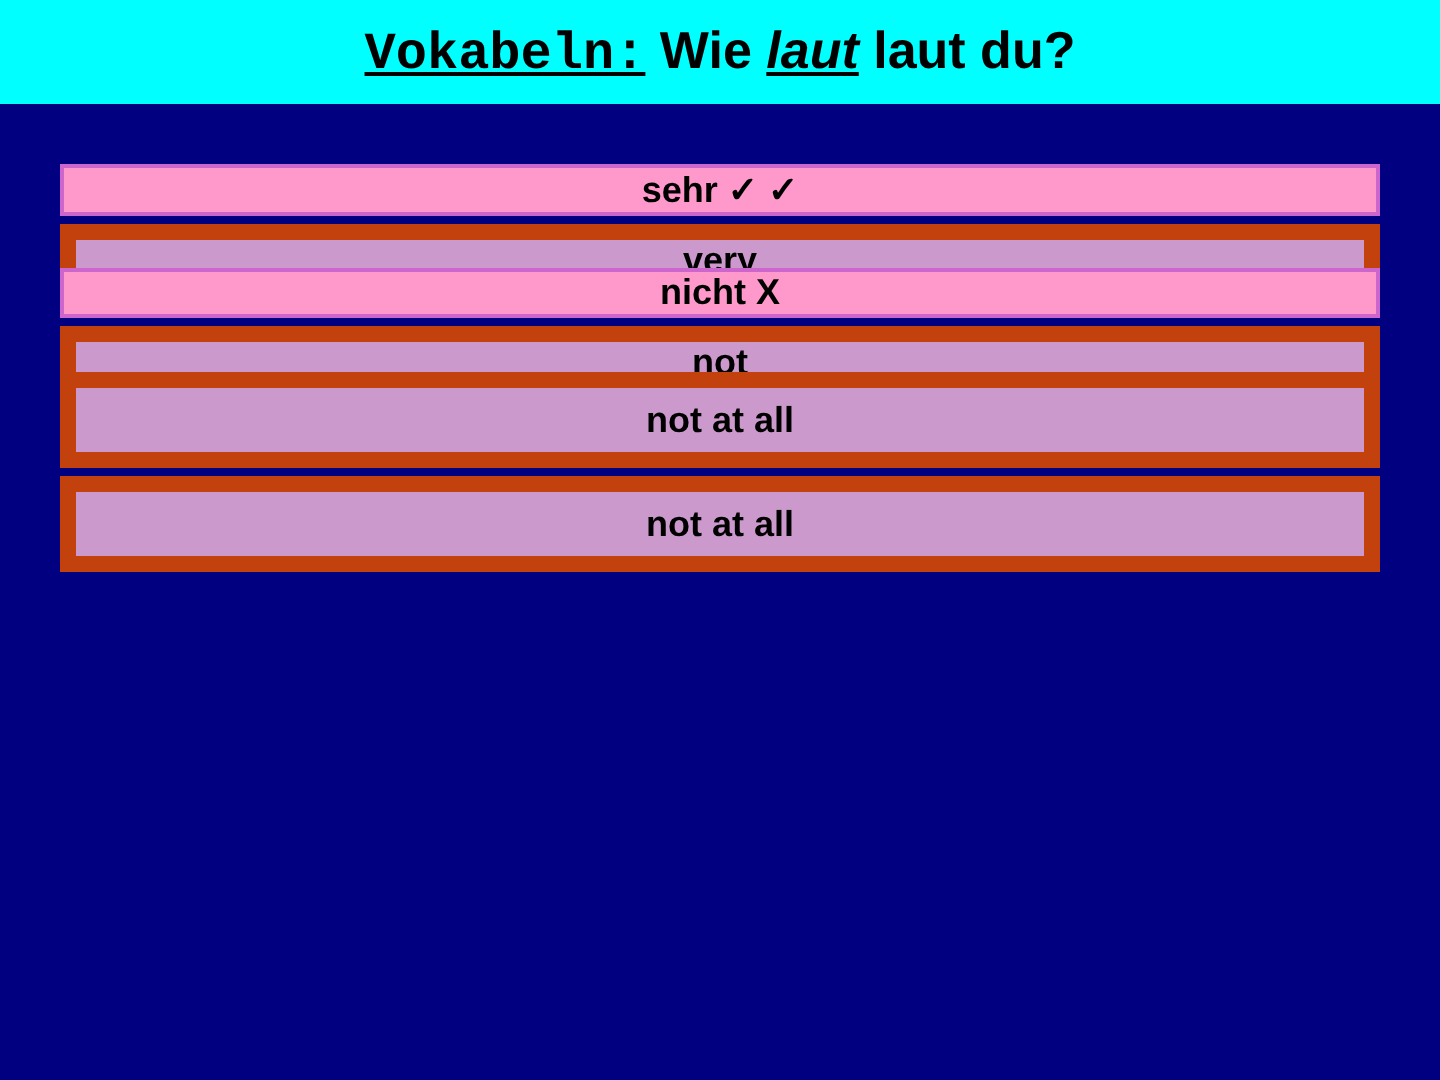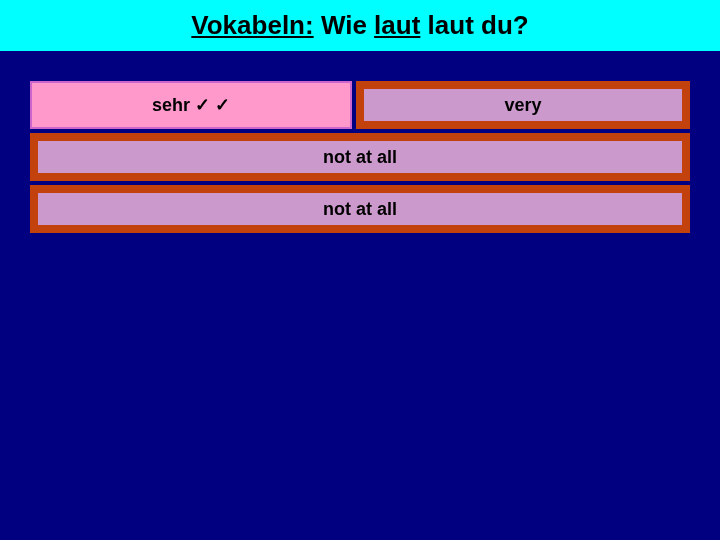--- a/index.html
+++ b/index.html
@@ -21,37 +21,39 @@
       background-color: #00FFFF;
       text-align: center;
       padding: 10px 20px;
       font-size: 26px;
       font-weight: bold;
       color: #000000;
     }
 
     #title-bar span.vokabeln {
       text-decoration: underline;
+      font-family: Liberation Mono, monospace;
     }
 
     #title-bar span.laut {
+      font-style: italic;
       text-decoration: underline;
     }
 
     #table-container {
       margin-top: 30px;
       width: 660px;
       display: flex;
       flex-direction: column;
       gap: 4px;
     }
 
     .table-row {
       display: flex;
-      flex-direction: row;
+      flex-direction: column;
       gap: 4px;
       height: 48px;
     }
 
     .cell-left {
       flex: 1;
       display: flex;
       align-items: center;
       justify-content: center;
       font-size: 18px;
@@ -89,18 +91,22 @@
 <div id="title-bar">
   <span class="vokabeln">Vokabeln:</span><span> Wie </span><span class="laut">laut</span><span> laut du?</span>
 </div>
 
 <div id="table-container">
 <div class="table-row">
       <div class="cell-left pink-light">sehr ✓ ✓</div>
       <div class="cell-right lavender">very</div>
     </div>
     <div class="table-row">
+      <div class="cell-left pink-light">nicht X</div>
+      <div class="cell-right lavender">not</div>
+    </div>
+    <div class="table-row">
       <div class="cell-right lavender">not at all</div>
     </div>
     <div class="table-row">
       <div class="cell-right lavender">not at all</div>
     </div>
   </div>
 
 </body></html>

